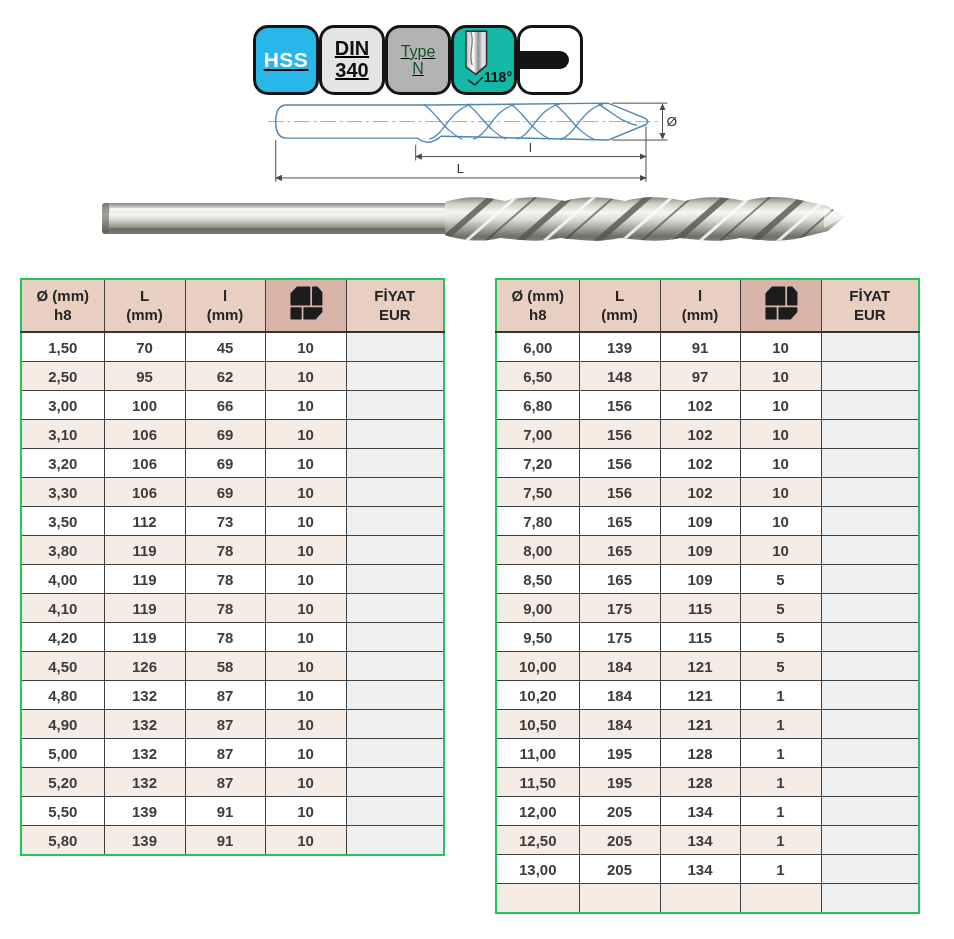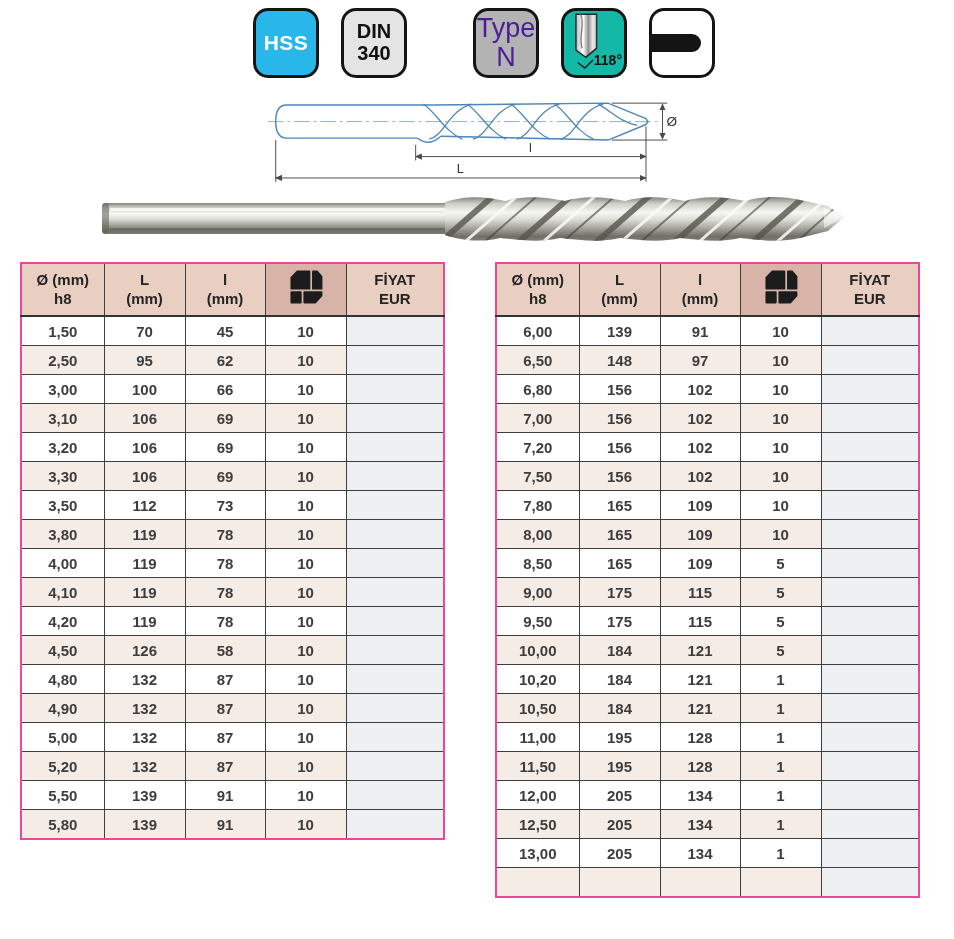--- a/index.html
+++ b/index.html
@@ -2,45 +2,45 @@
 <html><head>
 <meta charset="utf-8">
 <style>
   html,body{margin:0;padding:0;}
   body{
     width:954px;height:939px;background:#ffffff;position:relative;
     font-family:"Liberation Sans",sans-serif;overflow:hidden;
   }
 
   
-  .badges{position:absolute;left:253px;top:8px;display:flex;gap:22px;}
+  .badges{position:absolute;left:253px;top:25px;display:flex;text-decoration:underline;}
   .badge{
     width:66px;height:70px;box-sizing:border-box;border:3px solid #141414;
     border-radius:15px;display:flex;flex-direction:column;align-items:center;
     justify-content:center;text-align:center;position:relative;
   }
   .badge-hss{background:#29b6e8;color:#ffffff;font-weight:bold;font-size:21px;letter-spacing:.5px;}
   .badge-din{background:#e4e4e4;color:#101010;font-weight:bold;font-size:20px;line-height:1.08;}
-  .badge-type{background:#b3b3b3;color:#4c1d95;font-weight:400;font-size:27px;line-height:1.08;margin-left:44px;}
+  .badge-type{background:#b3b3b3;color:#14532d;font-weight:400;font-size:16px;line-height:1.08;}
   .badge-angle{background:#14b8a6;}
   .badge-shank{background:#ffffff;}
   .badge-angle svg{position:absolute;left:3px;top:2px;}
   .angle-label{position:absolute;right:2px;bottom:7px;font-size:14px;font-weight:bold;color:#111;}
   .shank-bar{position:absolute;left:0;top:23px;width:49px;height:18px;background:#141414;border-radius:0 9px 9px 0;}
 
   
   .drawing{position:absolute;left:266px;top:95px;width:414px;height:94px;}
 
   
   .photo{position:absolute;left:100px;top:188px;width:748px;height:62px;}
 
   
   .spec-table{
-    position:absolute;top:262px;width:423px;border-collapse:collapse;table-layout:fixed;
-    border:2px solid #ec4899;font-size:15px;
+    position:absolute;top:278px;width:423px;border-collapse:collapse;table-layout:fixed;
+    border:2px solid #22c55e;font-size:15px;
   }
   .spec-table.left{left:20px;}
   .spec-table.right{left:495px;}
   .spec-table th,.spec-table td{border:1px solid #3f3f3f;text-align:center;padding:0;}
   .spec-table thead th{
     height:51px;background:#e9cfc1;color:#242424;font-weight:bold;
     font-size:15px;line-height:1.25;border-bottom:2px solid #333333;
   }
   .spec-table thead th.pkg{background:#d7b4a7;}
   .spec-table td{height:28px;font-weight:bold;color:#3d3d3d;background:#ffffff;}

